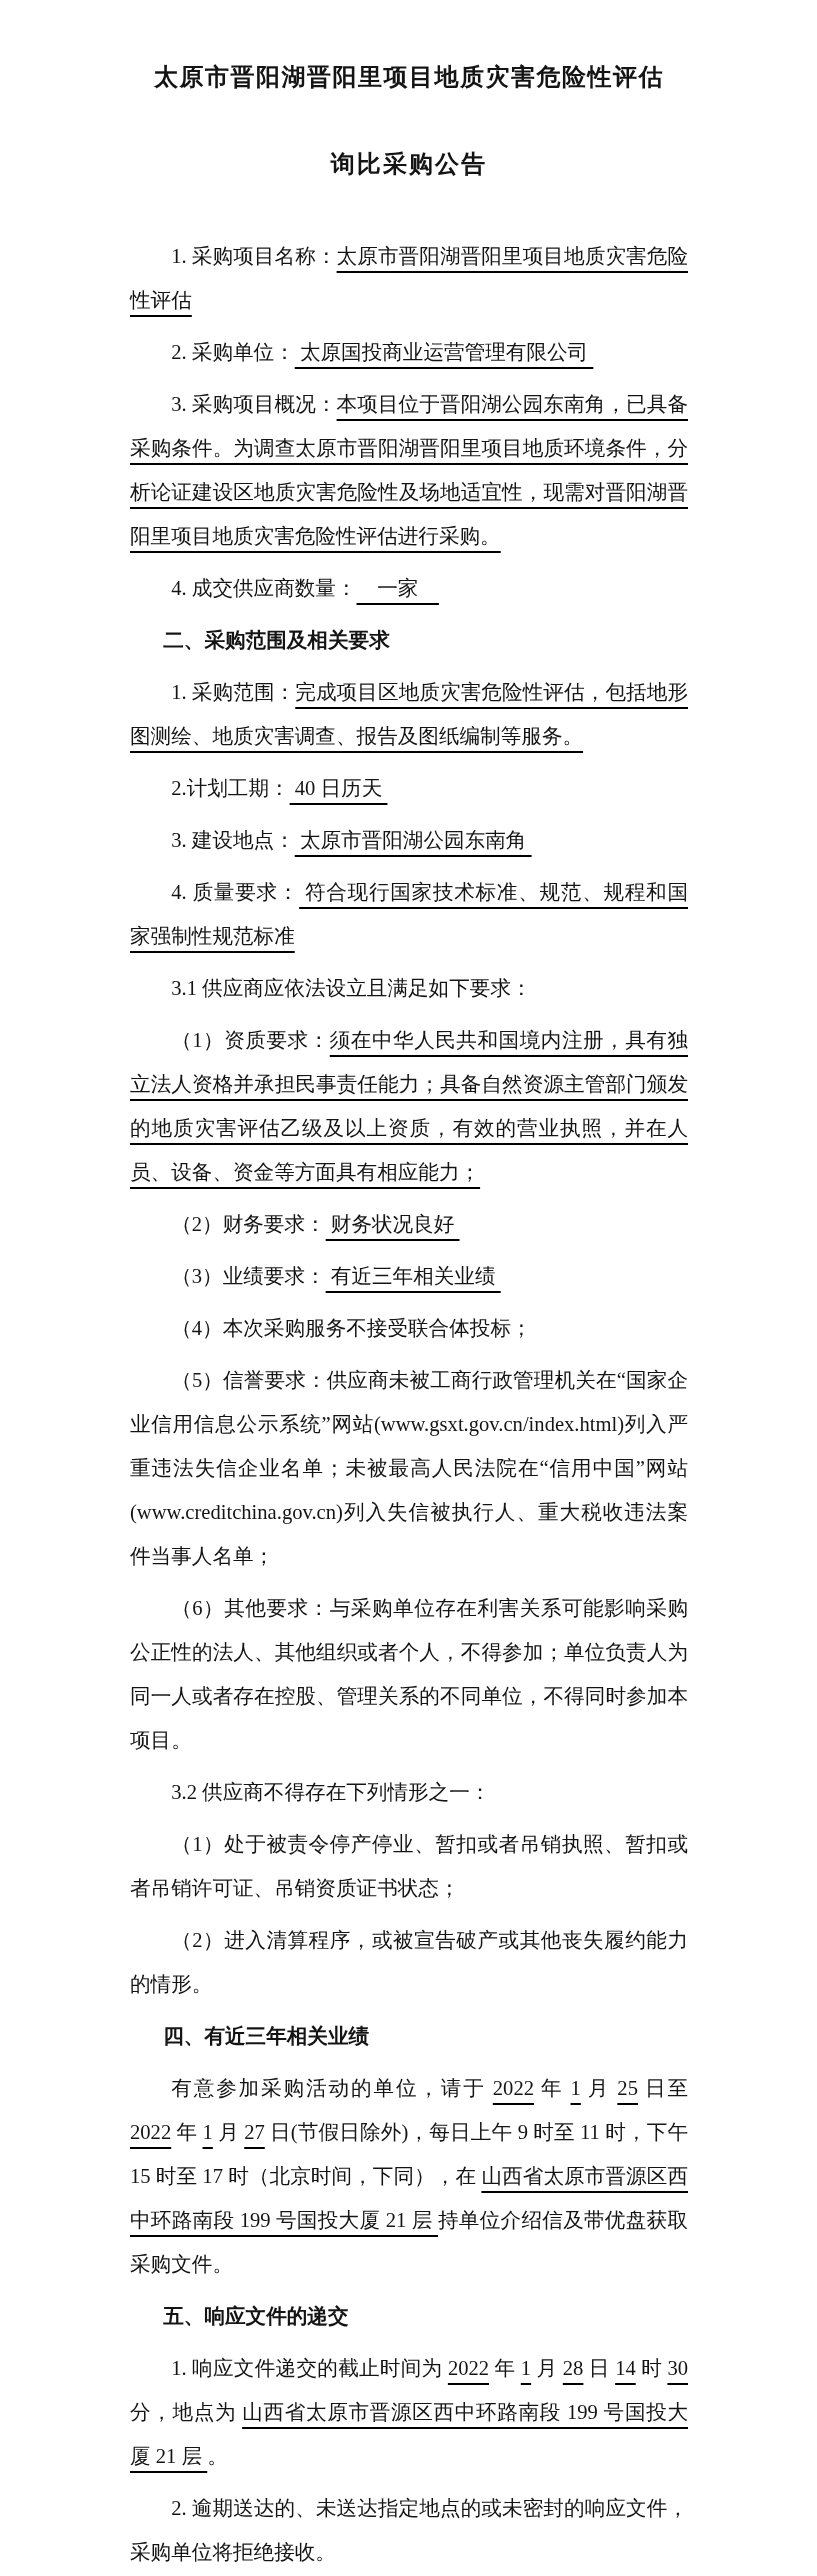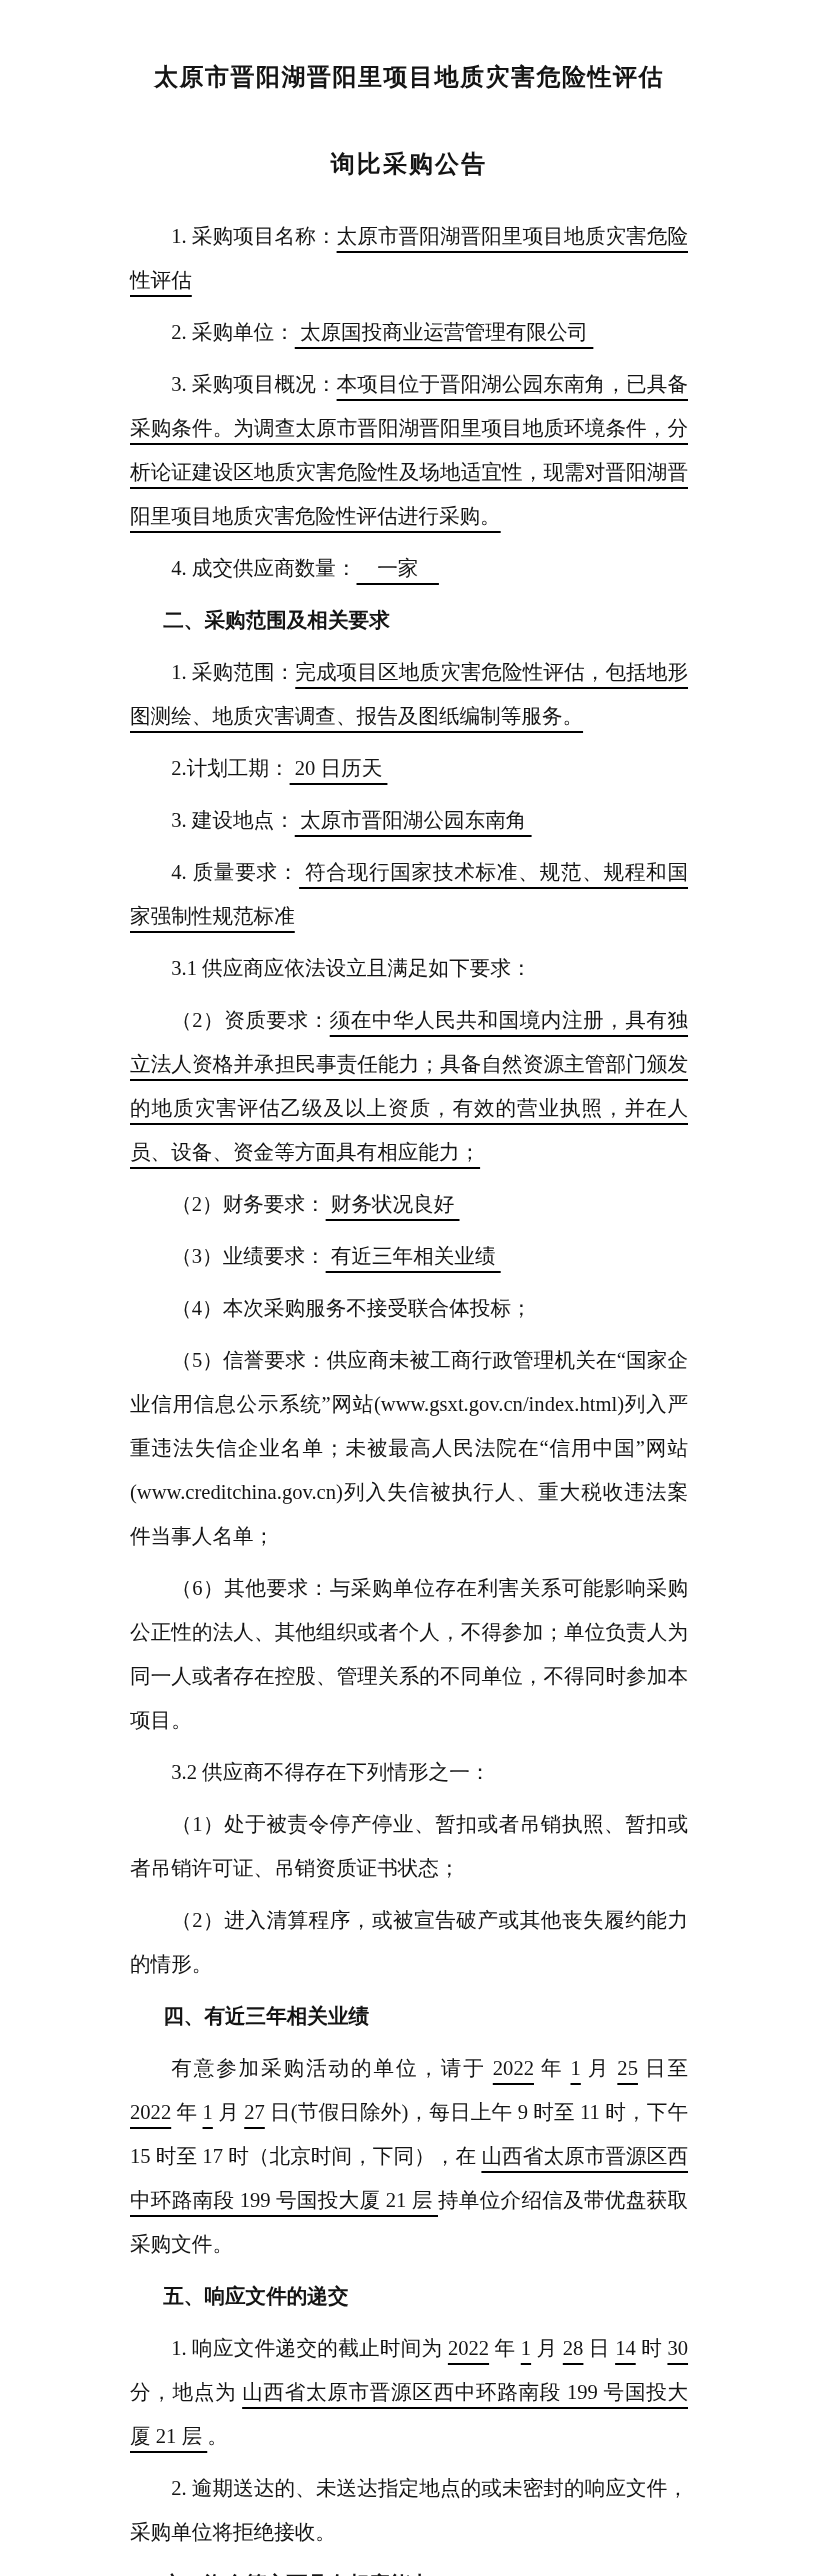--- a/index.html
+++ b/index.html
@@ -9,21 +9,21 @@
     background:var(--paper); color:var(--ink);
     font-family:"Liberation Serif","DejaVu Serif",serif;
   }
   .doc { padding:61px 122px 72px 122px; box-sizing:border-box; }
   .title {
     font-size:24px; font-weight:bold; text-align:center;
     margin:0 0 54px 0; letter-spacing:1.5px; line-height:33px;
   }
   .subtitle {
     font-size:24px; font-weight:bold; text-align:center;
-    margin:0 0 34px 0; letter-spacing:2.1px; line-height:32px;
+    margin:0 0 54px 0; letter-spacing:2.1px; line-height:32px;
   }
   .heading {
     font-size:20.6px; font-weight:bold; line-height:44px;
     margin:5.2px 0; text-indent:2em; white-space:pre-wrap;
   }
   .para {
     font-size:20.6px; line-height:44px; margin:8px;
     text-indent:2em; text-align:justify; white-space:pre-wrap;
   }
   .u {
@@ -40,25 +40,25 @@
 <div class="doc">
   <h1 class="title">太原市晋阳湖晋阳里项目地质灾害危险性评估</h1>
   <h2 class="subtitle">询比采购公告</h2>
   <div id="doc-body">
       <p class="para"><span class="plain">1. 采购项目名称：</span><span class="u">太原市晋阳湖晋阳里项目地质灾害危险性评估</span></p>
       <p class="para"><span class="plain">2. 采购单位：</span><span class="u"> 太原国投商业运营管理有限公司 </span></p>
       <p class="para"><span class="plain">3. 采购项目概况：</span><span class="u">本项目位于晋阳湖公园东南角，已具备采购条件。为调查太原市晋阳湖晋阳里项目地质环境条件，分析论证建设区地质灾害危险性及场地适宜性，现需对晋阳湖晋阳里项目地质灾害危险性评估进行采购。</span></p>
       <p class="para"><span class="plain">4. 成交供应商数量：</span><span class="u">　一家　</span></p>
       <p class="heading"><span class="plain">二、采购范围及相关要求</span></p>
       <p class="para"><span class="plain">1. 采购范围：</span><span class="u">完成项目区地质灾害危险性评估，包括地形图测绘、地质灾害调查、报告及图纸编制等服务。</span></p>
-      <p class="para"><span class="plain">2.计划工期：</span><span class="u"> 20 日历天 </span></p>
+      <p class="para"><span class="plain">2.计划工期：</span><span class="u"> 40 日历天 </span></p>
       <p class="para"><span class="plain">3. 建设地点：</span><span class="u"> 太原市晋阳湖公园东南角 </span></p>
       <p class="para"><span class="plain">4. 质量要求：</span><span class="u"> 符合现行国家技术标准、规范、规程和国家强制性规范标准</span></p>
       <p class="para"><span class="plain">3.1 供应商应依法设立且满足如下要求：</span></p>
-      <p class="para"><span class="plain">（2）资质要求：</span><span class="u">须在中华人民共和国境内注册，具有独立法人资格并承担民事责任能力；具备自然资源主管部门颁发的地质灾害评估乙级及以上资质，有效的营业执照，并在人员、设备、资金等方面具有相应能力；</span></p>
+      <p class="para"><span class="plain">（1）资质要求：</span><span class="u">须在中华人民共和国境内注册，具有独立法人资格并承担民事责任能力；具备自然资源主管部门颁发的地质灾害评估乙级及以上资质，有效的营业执照，并在人员、设备、资金等方面具有相应能力；</span></p>
       <p class="para"><span class="plain">（2）财务要求：</span><span class="u"> 财务状况良好 </span></p>
       <p class="para"><span class="plain">（3）业绩要求：</span><span class="u"> 有近三年相关业绩 </span></p>
       <p class="para"><span class="plain">（4）本次采购服务不接受联合体投标；</span></p>
       <p class="para"><span class="plain">（5）信誉要求：供应商未被工商行政管理机关在“国家企业信用信息公示系统”网站(www.gsxt.gov.cn/index.html)列入严重违法失信企业名单；未被最高人民法院在“信用中国”网站(www.creditchina.gov.cn)列入失信被执行人、重大税收违法案件当事人名单；</span></p>
       <p class="para"><span class="plain">（6）其他要求：与采购单位存在利害关系可能影响采购公正性的法人、其他组织或者个人，不得参加；单位负责人为同一人或者存在控股、管理关系的不同单位，不得同时参加本项目。</span></p>
       <p class="para"><span class="plain">3.2 供应商不得存在下列情形之一：</span></p>
       <p class="para"><span class="plain">（1）处于被责令停产停业、暂扣或者吊销执照、暂扣或者吊销许可证、吊销资质证书状态；</span></p>
       <p class="para"><span class="plain">（2）进入清算程序，或被宣告破产或其他丧失履约能力的情形。</span></p>
       <p class="heading"><span class="plain">四、有近三年相关业绩</span></p>
       <p class="para"><span class="plain">有意参加采购活动的单位，请于 </span><span class="u">2022</span><span class="plain"> 年 </span><span class="u">1</span><span class="plain"> 月 </span><span class="u">25</span><span class="plain"> 日至 </span><span class="u">2022</span><span class="plain"> 年 </span><span class="u">1</span><span class="plain"> 月 </span><span class="u">27</span><span class="plain"> 日(节假日除外)，每日上午 9 时至 11 时，下午 15 时至 17 时（北京时间，下同），在 </span><span class="u">山西省太原市晋源区西中环路南段 199 号国投大厦 21 层 </span><span class="plain">持单位介绍信及带优盘获取采购文件。</span></p>

